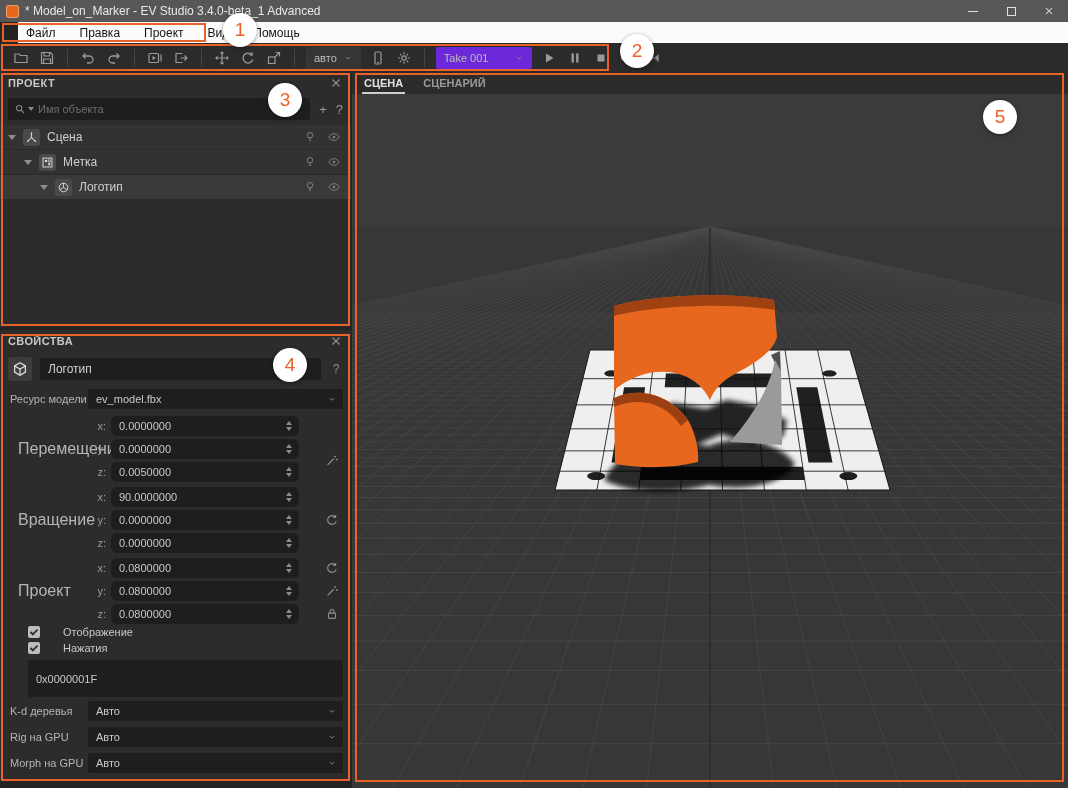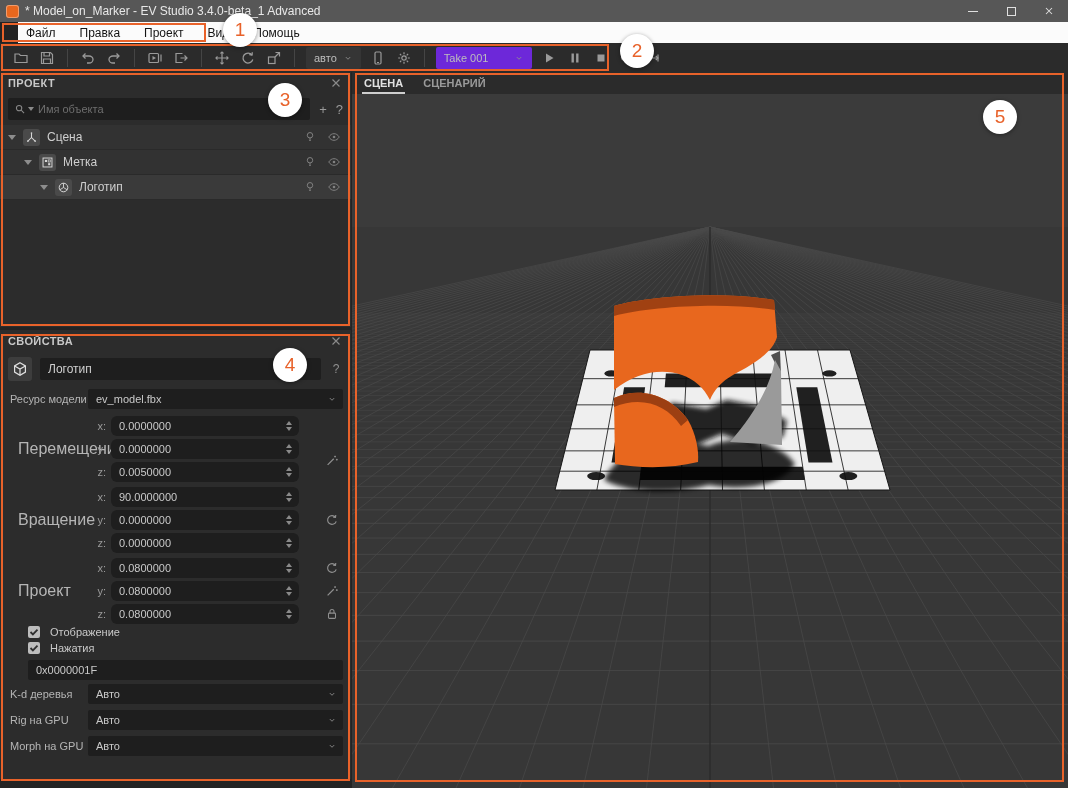--- a/index.html
+++ b/index.html
@@ -95,24 +95,24 @@
   .spin { display:flex; flex-direction:column; gap:2px; align-items:center; width:12px; }
   .spin i { display:block; width:0; height:0; border-left:3.5px solid transparent;
             border-right:3.5px solid transparent; }
   .spin .up { border-bottom:4px solid #8a8a8a; }
   .spin .dn { border-top:4px solid #8a8a8a; }
   .gicons { position:absolute; right:12px; top:50%; transform:translateY(-50%); display:flex;
             flex-direction:column; gap:9px; color:#8f8f8f; }
   .gic { width:14px; height:14px; }
 
   .sechead { font-size:11px; color:#b5b5b5; padding:6px 8px 1px 10px; }
-  .cbrow { display:flex; align-items:center; gap:10px; padding:2px 8px 2px 28px; color:#c9c9c9; font-size:11px; }
+  .cbrow { display:flex; align-items:center; gap:23px; padding:2px 8px 2px 28px; color:#c9c9c9; font-size:11px; }
   .cbox { width:12px; height:12px; background:#bdbdbd; border-radius:2px; display:flex;
           align-items:center; justify-content:center; flex:none; }
-  .hexfield { height:20px; background:#1e1e1e; border-radius:2px; margin:4px 8px 2px 28px;
+  .hexfield { height:37px; background:#1e1e1e; border-radius:2px; margin:4px 8px 2px 28px;
               display:flex; align-items:center; padding:0 8px; color:#c9c9c9; font-size:11px; }
 
   
   #viewport { position:absolute; left:352px; top:72px; width:716px; height:716px; background:#2b2b2b; }
   .vtabs { height:22px; display:flex; align-items:flex-end; gap:16px; padding:0 0 0 10px; font-size:11px;
            font-weight:bold; color:#9a9a9a; background:#2b2b2b; }
   .vtab { padding:0 2px 5px 2px; }
   .vtab.active { color:#e0e0e0; border-bottom:2px solid #cfcfcf; padding-bottom:3px; }
   .scene { position:absolute; left:0; top:22px; width:716px; height:694px; overflow:hidden; }
 

